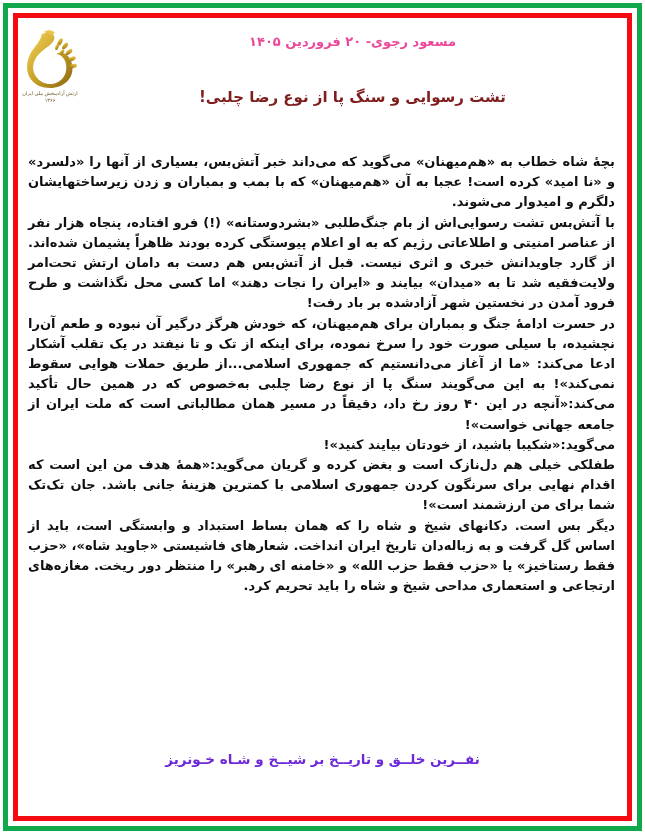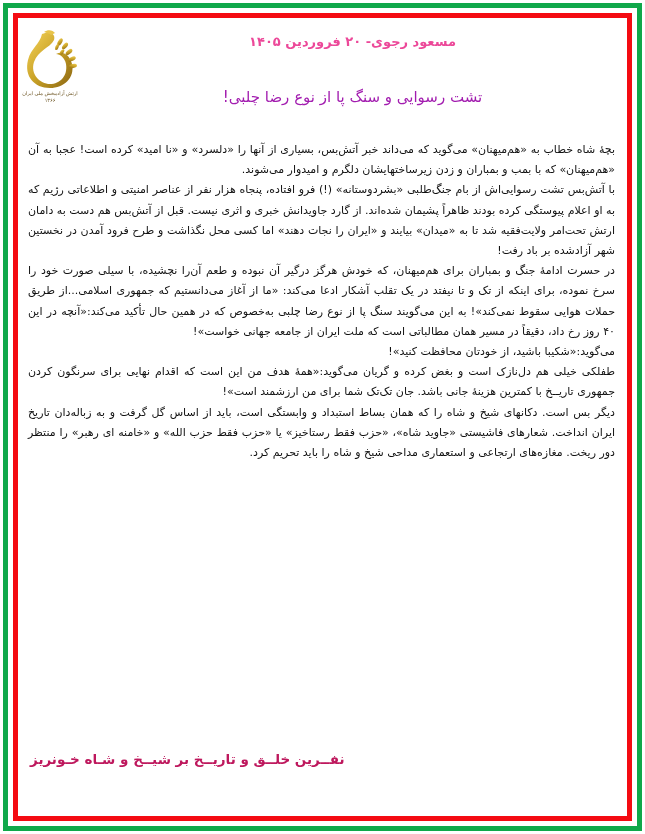--- a/index.html
+++ b/index.html
@@ -21,34 +21,34 @@
       font-family: "DejaVu Sans", sans-serif; font-size: 5px; line-height: 7px;
       color: #6b5320; direction: rtl;
     }
     .byline {
       position: absolute; left: 90px; right: 30px; top: 34px; text-align: center;
       font-family: "DejaVu Sans", sans-serif; font-weight: bold; font-size: 13px;
       color: #ec4899; direction: rtl;
     }
     .headline {
       position: absolute; left: 90px; right: 30px; top: 88px; text-align: center;
-      font-family: "DejaVu Sans", sans-serif; font-weight: normal; font-size: 15px;
-      color: #a21caf; direction: rtl;
+      font-family: "DejaVu Sans", sans-serif; font-weight: bold; font-size: 15px;
+      color: #7f1d1d; direction: rtl;
     }
     .article {
-      position: absolute; left: 28px; top: 140px; width: 587px;
+      position: absolute; left: 28px; top: 152px; width: 587px;
       direction: rtl; text-align: justify;
-      font-family: "DejaVu Sans", sans-serif; font-weight: normal; font-size: 11px;
+      font-family: "DejaVu Sans", sans-serif; font-weight: bold; font-size: 13px;
       line-height: 20.2px; color: #111;
     }
     .article p { margin: 0; }
     .footer-slogan {
-      position: absolute; left: 30px; right: 30px; top: 751px; text-align: left;
+      position: absolute; left: 30px; right: 30px; top: 751px; text-align: center;
       font-family: "DejaVu Sans", sans-serif; font-weight: bold; font-size: 13.5px;
-      color: #be185d; direction: rtl; letter-spacing: 0.3px;
+      color: #6d28d9; direction: rtl; letter-spacing: 0.3px;
     }
   </style>
 </head>
 <body>
 
 <div class="frame-green"></div>
 <div class="frame-red"></div>
 
 <div class="logo">
   <svg width="60" height="62" viewBox="0 0 60 62">
@@ -78,18 +78,18 @@
   </div>
 </div>
 
 <div class="byline">مسعود رجوی- ۲۰ فروردین ۱۴۰۵</div>
 <div class="headline">تشت رسوایی و سنگ پا از نوع رضا چلبی!</div>
 
 <div class="article">
   <p>بچهٔ شاه خطاب به «هم‌میهنان» می‌گوید که می‌داند خبر آتش‌بس، بسیاری از آنها را «دلسرد» و «نا امید» کرده است! عجبا به آن «هم‌میهنان» که با بمب و بمباران و زدن زیرساختهایشان دلگرم و امیدوار می‌شوند.</p>
   <p>با آتش‌بس تشت رسوایی‌اش از بام جنگ‌طلبی «بشردوستانه» (!) فرو افتاده، پنجاه هزار نفر از عناصر امنیتی و اطلاعاتی رژیم که به او اعلام پیوستگی کرده بودند ظاهراً پشیمان شده‌اند. از گارد جاویدانش خبری و اثری نیست. قبل از آتش‌بس هم دست به دامان ارتش تحت‌امر ولایت‌فقیه شد تا به «میدان» بیایند و «ایران را نجات دهند» اما کسی محل نگذاشت و طرح فرود آمدن در نخستین شهر آزادشده بر باد رفت!</p>
   <p>در حسرت ادامهٔ جنگ و بمباران برای هم‌میهنان، که خودش هرگز درگیر آن نبوده و طعم آن‌را نچشیده، با سیلی صورت خود را سرخ نموده، برای اینکه از تک و تا نیفتد در یک تقلب آشکار ادعا می‌کند: «ما از آغاز می‌دانستیم که جمهوری اسلامی...از طریق حملات هوایی سقوط نمی‌کند»! به این می‌گویند سنگ پا از نوع رضا چلبی به‌خصوص که در همین حال تأکید می‌کند:«آنچه در این ۴۰ روز رخ داد، دقیقاً در مسیر همان مطالباتی است که ملت ایران از جامعه جهانی خواست»!</p>
-  <p>می‌گوید:«شکیبا باشید، از خودتان محافظت کنید»!</p>
-  <p>طفلکی خیلی هم دل‌نازک است و بغض کرده و گریان می‌گوید:«همهٔ هدف من این است که اقدام نهایی برای سرنگون کردن جمهوری تاریــخ با کمترین هزینهٔ جانی باشد. جان تک‌تک شما برای من ارزشمند است»!</p>
+  <p>می‌گوید:«شکیبا باشید، از خودتان بیایند کنید»!</p>
+  <p>طفلکی خیلی هم دل‌نازک است و بغض کرده و گریان می‌گوید:«همهٔ هدف من این است که اقدام نهایی برای سرنگون کردن جمهوری اسلامی با کمترین هزینهٔ جانی باشد. جان تک‌تک شما برای من ارزشمند است»!</p>
   <p>دیگر بس است. دکانهای شیخ و شاه را که همان بساط استبداد و وابستگی است، باید از اساس گل گرفت و به زباله‌دان تاریخ ایران انداخت. شعارهای فاشیستی «جاوید شاه»، «حزب فقط رستاخیز» یا «حزب فقط حزب الله» و «خامنه ای رهبر» را منتظر دور ریخت. مغازه‌های ارتجاعی و استعماری مداحی شیخ و شاه را باید تحریم کرد.</p>
 </div>
 
 <div class="footer-slogan">نفــرین خلــق و تاریــخ بر شیــخ و شـاه خـونریز</div>
 
 </body></html>

